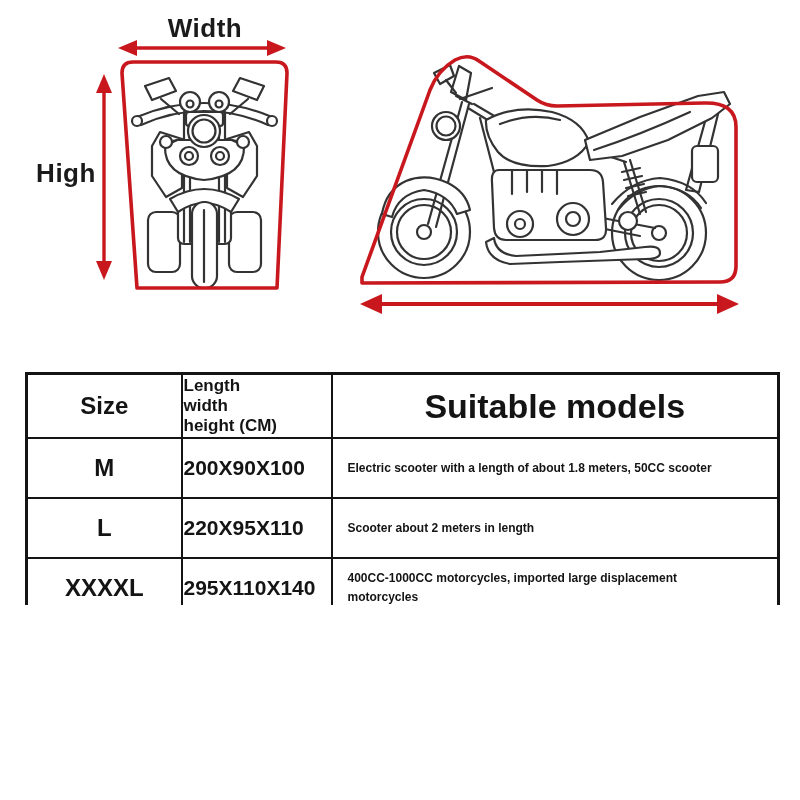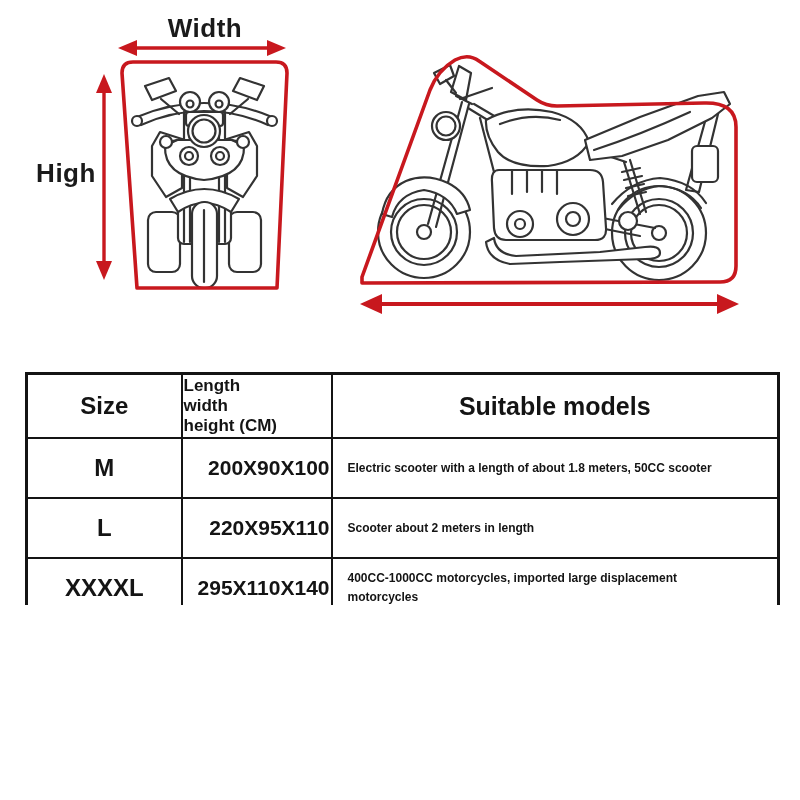--- a/index.html
+++ b/index.html
@@ -35,23 +35,23 @@
   .size-table col.c-models{width:447px;}
   .size-table th,.size-table td{
     border:2px solid #141414;vertical-align:middle;color:#141414;
     font-family:"Liberation Sans", sans-serif;font-weight:700;
   }
   .size-table{border:3px solid #141414;}
   .size-table tr{height:60px;}
   .size-table tr.head-row{height:58px;}
   .th-size{font-size:24px;text-align:center;}
   .th-dims{font-size:17px;line-height:1.18;text-align:left;white-space:pre-line;}
-  .th-models{font-size:25px;text-align:center;}
+  .th-models{font-size:34px;text-align:center;}
   .cell-size{font-size:24px;text-align:center;}
-  .cell-dims{font-size:21px;text-align:right;}
+  .cell-dims{font-size:21px;text-align:left;}
   .cell-models{font-size:12px;line-height:1.6;text-align:left;padding:4px 56px 4px 15px;}
 </style>
 </head>
 <body>
 
 <div class="page">
 
   <div class="diagram">
     <svg width="800" height="365" viewBox="0 0 800 365">
 

